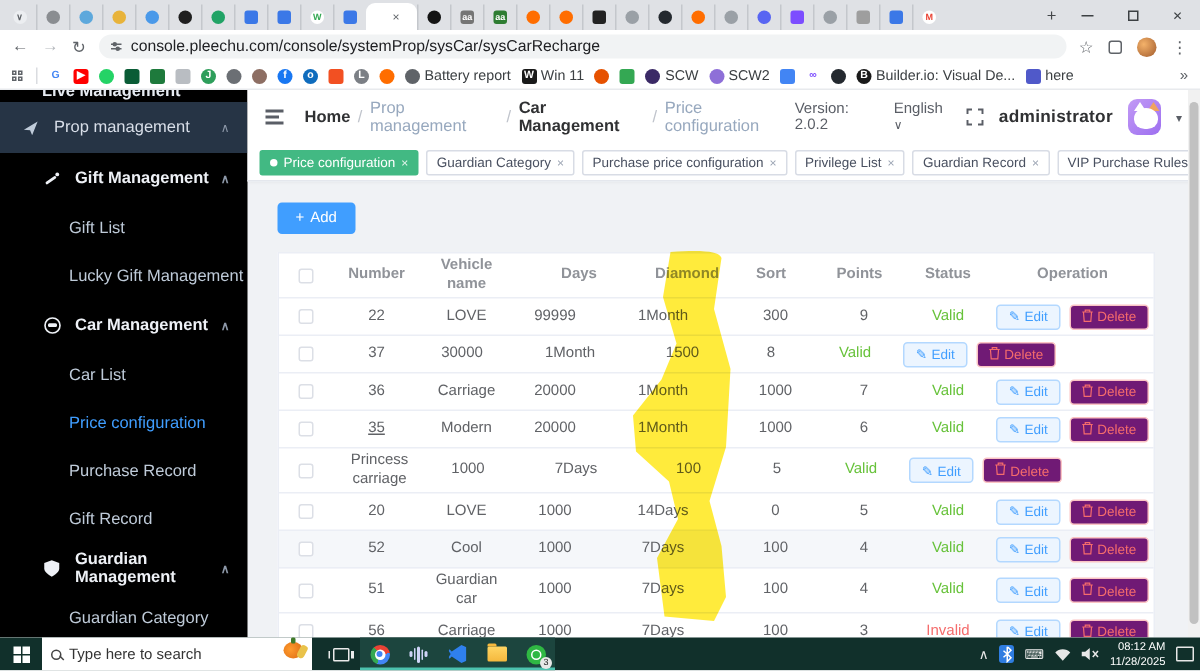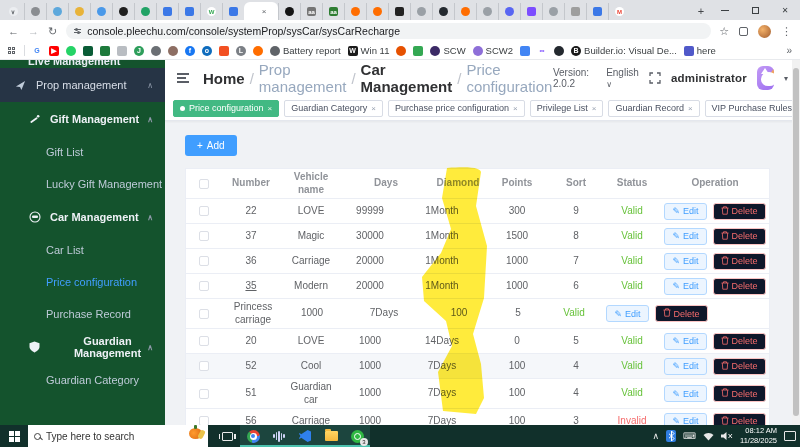--- a/index.html
+++ b/index.html
@@ -43,37 +43,37 @@
   .bm-ico.square { border-radius:2px; }
   .bm-label { font-size:9.5px; color:#3c4043; white-space:nowrap; }
   .bm-grid { display:grid; grid-template-columns:3px 3px; grid-gap:1px; margin-right:2px; }
   .bm-grid i { width:3px; height:3px; border:1px solid #5f6368; }
   .bm-divider { width:1px; height:11px; background:#dadce0; }
   .bm-more { margin-left:auto; font-size:10px; color:#5f6368; }
 
   
   .app { position:absolute; top:60px; left:0; width:800px; height:365px; background:#f0f2f5; overflow:hidden; }
 
-  .sidebar { position:absolute; top:0; left:0; width:165px; height:365px; background:#14532d; overflow:hidden;text-align:center; }
+  .sidebar { position:absolute; top:0; left:0; width:165px; height:365px; background:#000000; overflow:hidden; }
   .sb-item { display:flex; align-items:center; color:#bfcbd9; font-size:11px; height:34px; padding-left:14px; position:relative; }
   .sb-item .sb-arrow { position:absolute; right:12px; font-size:8px; color:#8d98a8; }
   .sb-item.root { background:#263445; color:#d8dee8; }
   .sb-item.sub { padding-left:28px; color:#eef1f6; font-weight:bold; }
   .sb-item.child { padding-left:46px; height:32px; }
   .sb-item.partial { height:14px; margin-top:-6px; overflow:hidden; color:#e6ebf2; padding-left:28px; font-weight:bold; }
   .sb-item.active { color:#409eff; }
   .sb-ico { width:13px; margin-right:9px; display:inline-flex; align-items:center; justify-content:center; flex:0 0 13px; }
   .sb-ico svg { display:block; }
 
   .main { position:absolute; top:0; left:165px; width:635px; height:365px; }
   .topbar { height:36px; background:#fff; display:flex; align-items:center; padding:0 12px; }
   .hamb { display:inline-flex; flex-direction:column; gap:2px; margin-right:14px; }
   .hamb i { width:12px; height:2px; background:#5a5e66; }
   .hamb i:nth-child(2) { width:9px; }
-  .crumb { display:flex; align-items:center; gap:5px; font-size:15px; }
+  .crumb { display:flex; align-items:center; gap:5px; font-size:11px; }
   .crumb .sep { color:#c0c4cc; }
   .crumb .c-dark { color:#303133; font-weight:bold; }
   .crumb .c-mut { color:#97a8be; }
   .topbar-right { margin-left:auto; display:flex; align-items:center; gap:10px; }
   .version { font-size:10px; color:#5a5e66; }
   .lang { font-size:10px; color:#5a5e66; }
   .fs-ico svg { display:block; }
   .admin-name { font-size:11.5px; font-weight:bold; color:#303133; letter-spacing:.2px; }
   .user-avatar { width:24px; height:24px; border-radius:6px; background:linear-gradient(135deg,#c29af5,#9d6ff0); position:relative; overflow:hidden; }
   .cat-head { position:absolute; left:4px; top:6px; width:16px; height:14px; background:#fff; border-radius:50% 50% 45% 45%; }
@@ -95,21 +95,21 @@
   .dtable { margin-top:12px; background:#fff; border:1px solid #ebeef5; width:585px; font-size:10px; color:#606266; }
   .trow { display:flex; align-items:stretch; border-bottom:1px solid #ebeef5; min-height:25px; }
   .trow.head { min-height:21px; color:#909399; font-weight:bold; }
   .trow.alt { background:#f5f7fa; }
   .tcell { display:flex; align-items:center; justify-content:center; text-align:center; padding:2px 3px; line-height:1.25; }
   .cb { width:10px; height:10px; border:1px solid #dcdfe6; border-radius:2px; background:#fff; }
   .st-valid { color:#67c23a; }
   .st-invalid { color:#f56c6c; }
   .op-btn { display:inline-flex; align-items:center; gap:3px; height:17px; padding:0 7px; border-radius:3px; font-size:9px; }
   .op-edit { background:#ecf5ff; border:1px solid #b3d8ff; color:#409eff; margin-right:6px; }
-  .op-del { background:#0f172a; border:1px solid #fbc4c4; color:#f56c6c; }
+  .op-del { background:#701a75; border:1px solid #fbc4c4; color:#f56c6c; }
 
   .marker-svg { position:absolute; top:0; left:0; pointer-events:none; mix-blend-mode:multiply; }
 
   .page-scrollbar { position:absolute; top:0; right:0; width:8px; height:365px; background:#f1f1f1; }
   .page-thumb { position:absolute; top:8px; right:1px; width:6px; height:348px; background:#c1c1c1; border-radius:3px; }
 
   
   .taskbar { position:absolute; bottom:0; left:0; width:800px; height:22px; background:#11302b; display:flex; align-items:stretch; }
   .tb-start { width:28px; display:flex; align-items:center; justify-content:center; }
   .win-logo { display:grid; grid-template-columns:5px 5px; grid-gap:1px; }
@@ -407,20 +407,23 @@
         </div>
         <div class="sb-item child">
           <span>Car List</span>
         </div>
         <div class="sb-item child active">
           <span>Price configuration</span>
         </div>
         <div class="sb-item child">
           <span>Purchase Record</span>
         </div>
+        <div class="sb-item child">
+          <span>Gift Record</span>
+        </div>
         <div class="sb-item sub">
           <span class="sb-ico">
             <svg width="11" height="12" viewBox="0 0 11 12">
               <path d="M5.5 0.5 L10.5 2.3 V6 C10.5 9 5.5 11.5 5.5 11.5 C5.5 11.5 0.5 9 0.5 6 V2.3 Z" fill="#eef1f6"></path>
             </svg>
           </span>
           <span>Guardian Management</span>
           <span class="sb-arrow">∧</span>
         </div>
         <div class="sb-item child">
@@ -502,22 +505,22 @@
           </button>
         <div class="dtable" id="dtable">
             <div class="trow head">
               <div class="tcell" style="width: 36px; flex: 0 0 36px;">
                 <span class="cb"></span>
               </div>
               <div class="tcell" style="width: 58px; flex: 0 0 58px;">Number</div>
               <div class="tcell" style="width: 62px; flex: 0 0 62px;">Vehicle name</div>
               <div class="tcell" style="width: 88px; flex: 0 0 88px;">Days</div>
               <div class="tcell" style="width: 56px; flex: 0 0 56px;">Diamond</div>
+              <div class="tcell" style="width: 56px; flex: 0 0 56px;">Sort</div>
               <div class="tcell" style="width: 62px; flex: 0 0 62px;">Points</div>
-              <div class="tcell" style="width: 56px; flex: 0 0 56px;">Sort</div>
               <div class="tcell" style="width: 56px; flex: 0 0 56px;">Status</div>
               <div class="tcell" style="width: 110px; flex: 0 0 110px;">Operation</div>
             </div>
             <div class="trow">
               <div class="tcell" style="width: 36px; flex: 0 0 36px;">
                 <span class="cb"></span>
               </div>
               <div class="tcell" style="width: 58px; flex: 0 0 58px;">22</div>
               <div class="tcell" style="width: 62px; flex: 0 0 62px;">LOVE</div>
               <div class="tcell" style="width: 56px; flex: 0 0 56px;">99999</div>
@@ -538,21 +541,20 @@
                     </svg></span>
                   <span>Delete</span>
                 </button>
               </div>
             </div>
             <div class="trow">
               <div class="tcell" style="width: 36px; flex: 0 0 36px;">
                 <span class="cb"></span>
               </div>
               <div class="tcell" style="width: 58px; flex: 0 0 58px;">37</div>
-              <div class="tcell" style="width: 62px; flex: 0 0 62px;">Magic</div>
               <div class="tcell" style="width: 56px; flex: 0 0 56px;">30000</div>
               <div class="tcell" style="width: 88px; flex: 0 0 88px;">1Month</div>
               <div class="tcell" style="width: 62px; flex: 0 0 62px;">1500</div>
               <div class="tcell" style="width: 56px; flex: 0 0 56px;">8</div>
               <div class="tcell" style="width: 56px; flex: 0 0 56px;">
                 <span class="st-valid">Valid</span>
               </div>
               <div class="tcell" style="width: 110px; flex: 0 0 110px;">
                 <button class="op-btn op-edit">
                   <span>✎</span>

